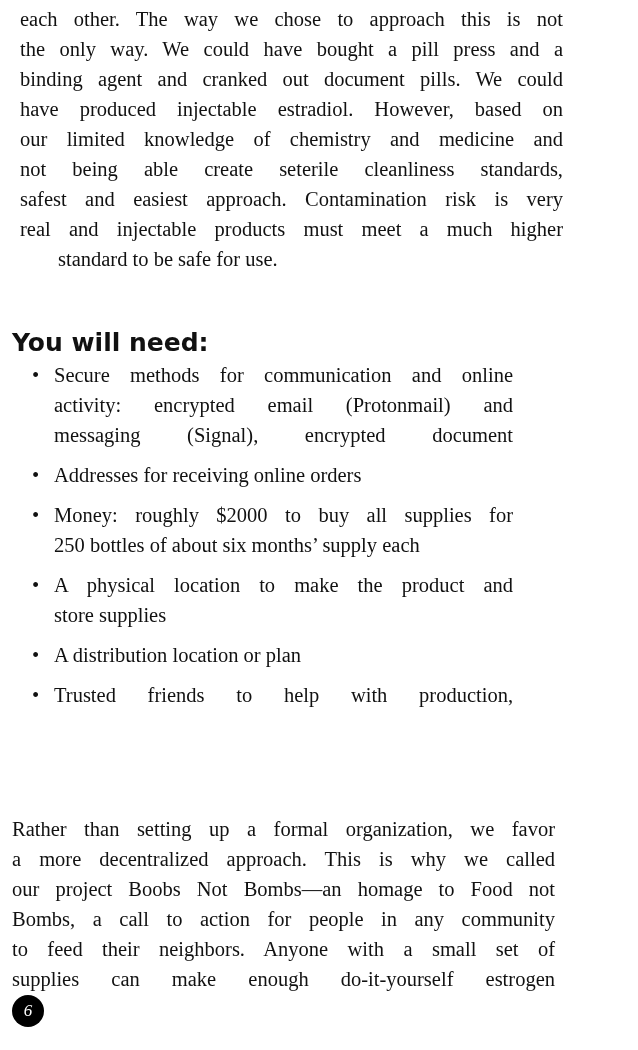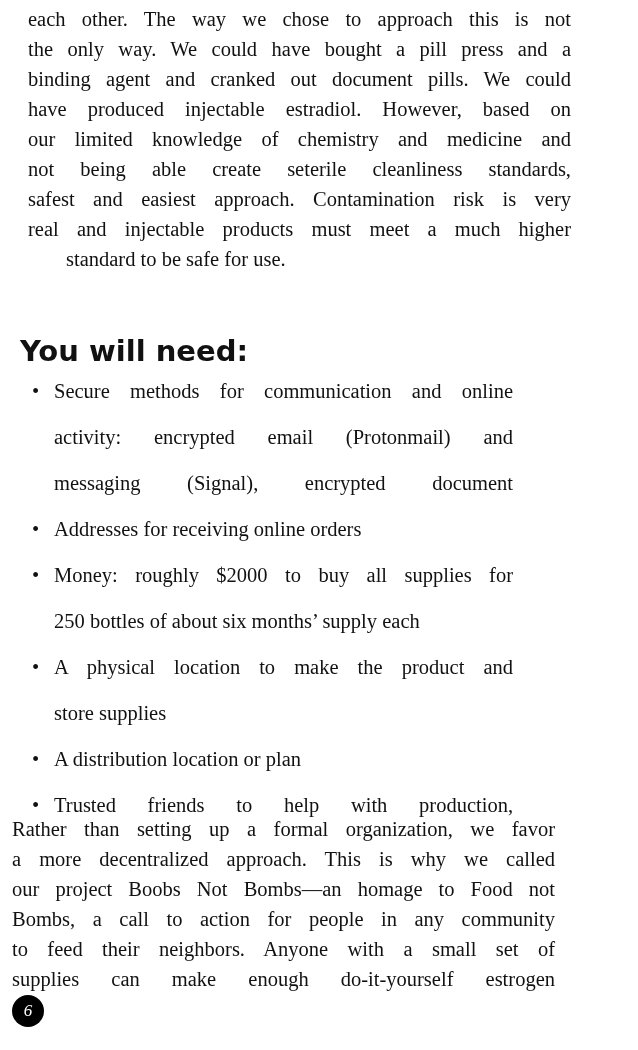--- a/index.html
+++ b/index.html
@@ -7,36 +7,36 @@
   .page { position: absolute; left: 12px; top: 0; width: 543px; }
   .para {
     font-family: "Liberation Serif", "DejaVu Serif", serif;
     font-size: 20.5px;
     line-height: 30px;
     text-align: justify;
     margin: 0;
   }
   .para .line { display: block; text-align: justify; text-align-last: justify; white-space: nowrap; }
   .para .line.last { text-align-last: left; margin-left: 38px; }
-  .para1 { position: absolute; top: 4px; left: 16px; width: 543px; }
+  .para1 { position: absolute; top: 4px; left: 8px; width: 543px; }
   .heading {
     position: absolute; top: 326px; left: 0;
     font-family: "DejaVu Sans", "Liberation Sans", sans-serif;
-    font-size: 29px; font-weight: 600; margin: 8px; line-height: 34px;
+    font-size: 25px; font-weight: 600; margin: 0; line-height: 34px;
   }
   .needs { position: absolute; top: 360px; left: 20px; width: 481px; list-style: none; margin: 0; padding: 0; }
   .need-item {
     position: relative;
     font-family: "Liberation Serif", "DejaVu Serif", serif;
     font-size: 20.5px; line-height: 30px;
     padding-left: 22px;
     margin-bottom: 10px;
   }
   .need-item .bullet { position: absolute; left: 0; top: 0; width: 22px; }
-  .need-item .line { display: block; white-space: nowrap; text-align-last: justify; margin-top: 16px; }
+  .need-item .line { display: block; white-space: nowrap; text-align-last: justify; }
   .need-item .line.last { text-align-last: left; }
   .para2 { position: absolute; top: 780px; left: 0; width: 543px; margin-top: 34px; }
   .page-number {
     position: absolute; left: 12px; top: 995px;
     width: 32px; height: 32px; border-radius: 50%;
     background: #000; color: #fff;
     font-family: "Liberation Serif", "DejaVu Serif", serif;
     font-style: italic; font-size: 17px;
     display: flex; align-items: center; justify-content: center;
   }

